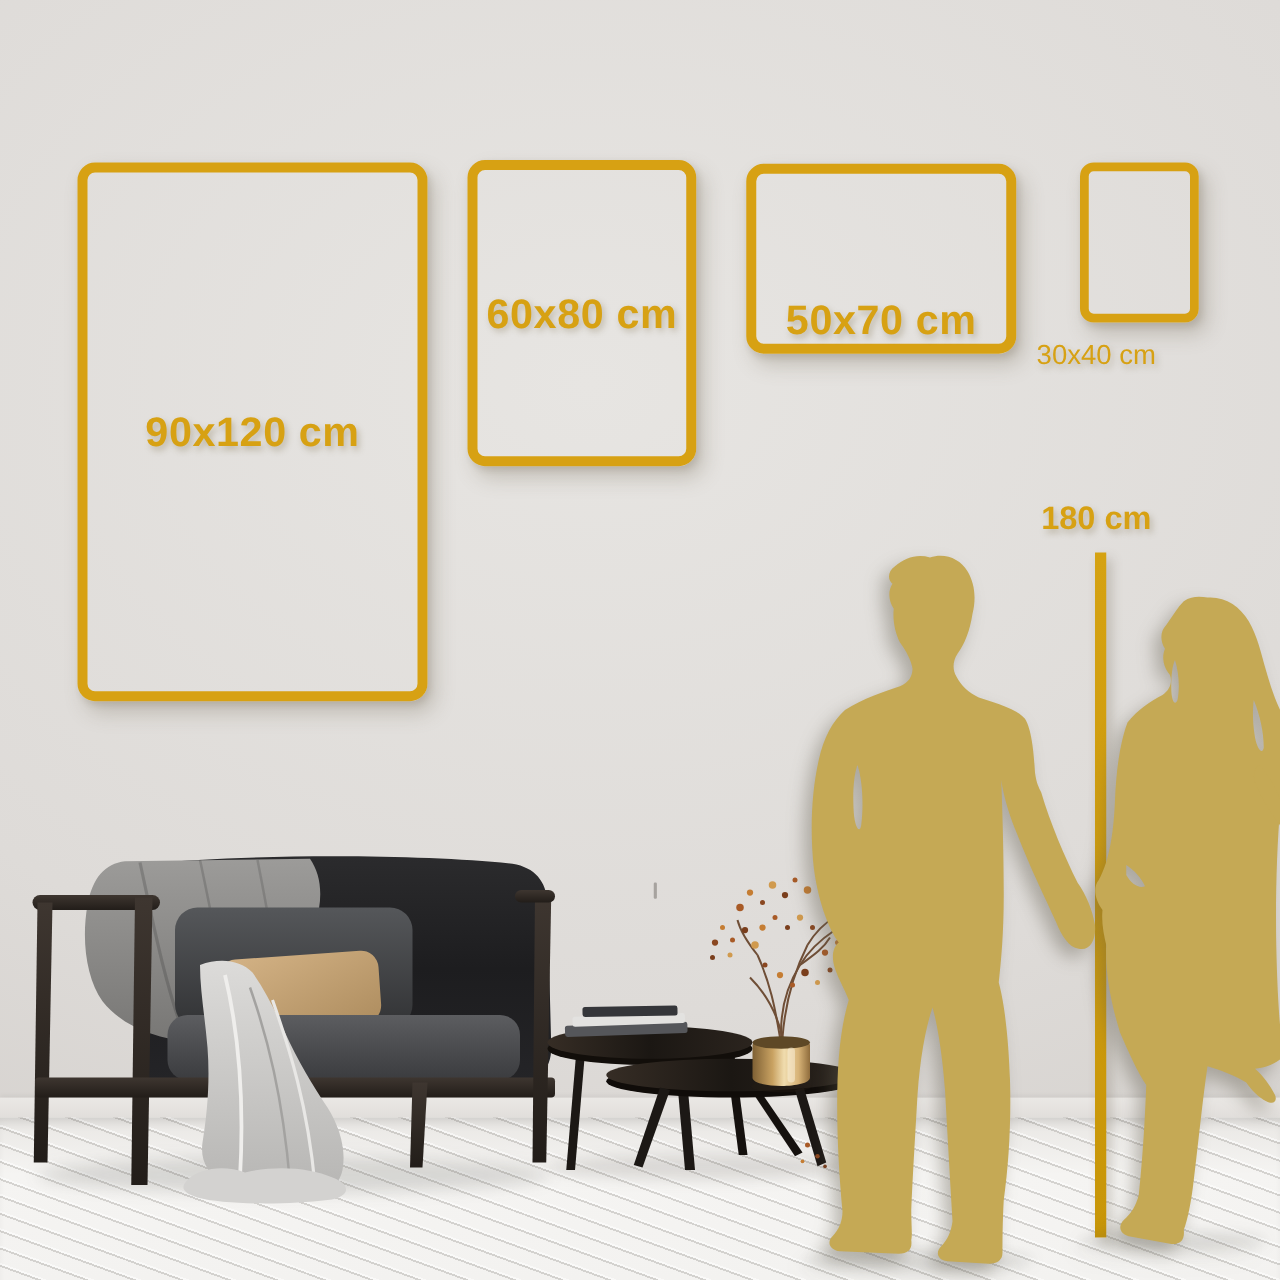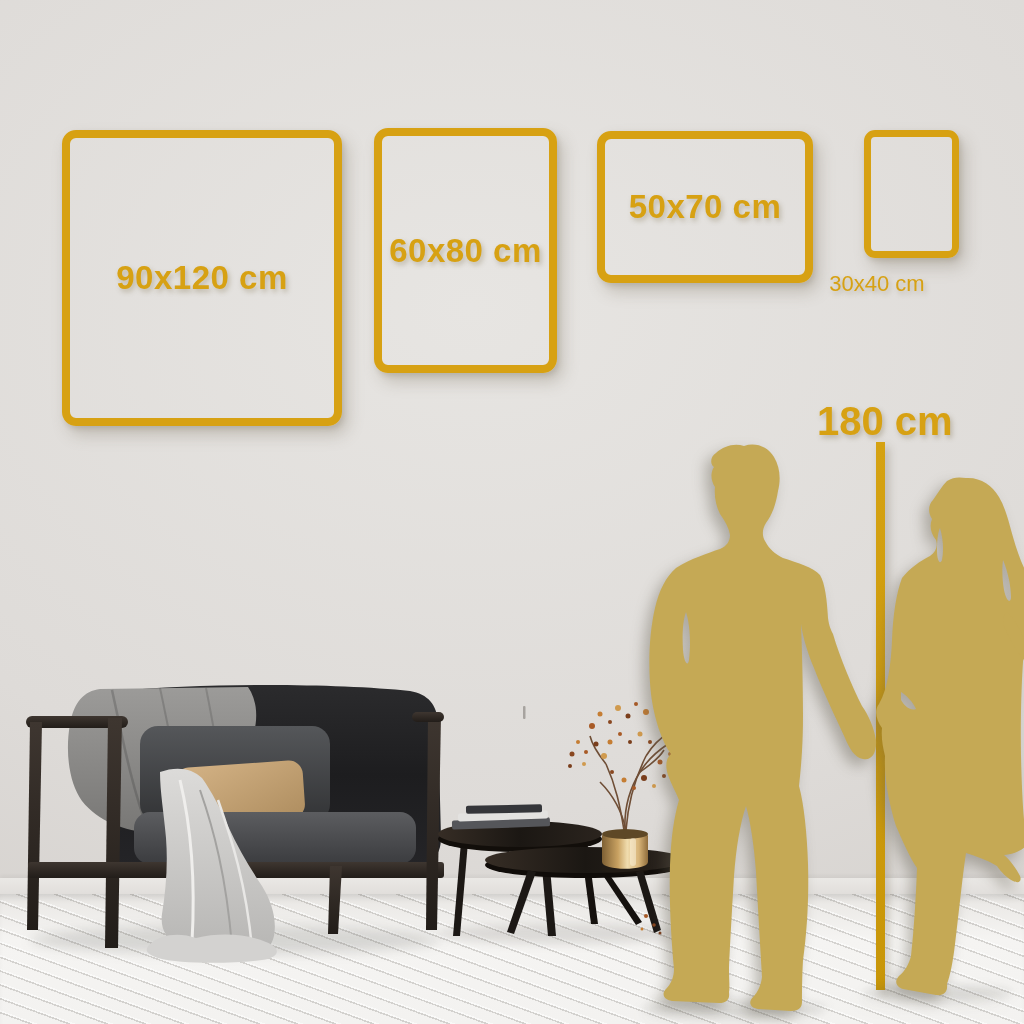--- a/index.html
+++ b/index.html
@@ -25,36 +25,36 @@
     box-shadow:inset 0 7px 9px -5px rgba(0,0,0,0.14);
   }
   .scene-svg{position:absolute;left:0;top:0;width:1024px;height:1024px;}
   .silhouettes{filter:drop-shadow(-6px 7px 7px rgba(95,90,75,0.40));}
   .size-frame{
     position:absolute;box-sizing:border-box;
     border:8px solid #D7A113;border-radius:14px;
     display:flex;align-items:center;justify-content:center;
     box-shadow:6px 9px 16px rgba(110,100,80,0.28), 2px 3px 5px rgba(110,100,80,0.18);
   }
-  .frame-90x120{left:62px;top:130px;width:280px;height:296px;}
+  .frame-90x120{left:62px;top:130px;width:280px;height:431px;}
   .frame-60x80{left:374px;top:128px;width:183px;height:245px;text-align:center;}
-  .frame-50x70{left:597px;top:131px;width:216px;height:152px;}
+  .frame-50x70{left:597px;top:131px;width:216px;height:152px;align-items:flex-end;}
   .frame-30x40{left:864px;top:130px;width:95px;height:128px;border-width:7px;border-radius:11px;}
   .frame-label{
     font-weight:700;font-size:33px;color:#D7A113;letter-spacing:0.5px;
     text-shadow:2px 3px 5px rgba(120,105,70,0.35);white-space:nowrap;
   }
   .frame-label-below{
     position:absolute;left:777px;top:271px;width:200px;text-align:center;
     font-weight:400;font-size:22px;color:#D7A113;
     text-shadow:2px 3px 5px rgba(120,105,70,0.35);white-space:nowrap;
   }
   .measure-label{
     position:absolute;left:817px;top:399px;width:120px;text-align:center;
-    font-weight:700;font-size:40px;color:#D7A113;
+    font-weight:700;font-size:26px;color:#D7A113;
     text-shadow:2px 3px 5px rgba(120,105,70,0.35);white-space:nowrap;
   }
   .measure-line{
     position:absolute;left:876px;top:442px;width:9px;height:548px;
     background:linear-gradient(#D5A212,#C89608);
     box-shadow:4px 5px 9px rgba(110,100,80,0.30);
   }
 </style>
 </head>
 <body>

